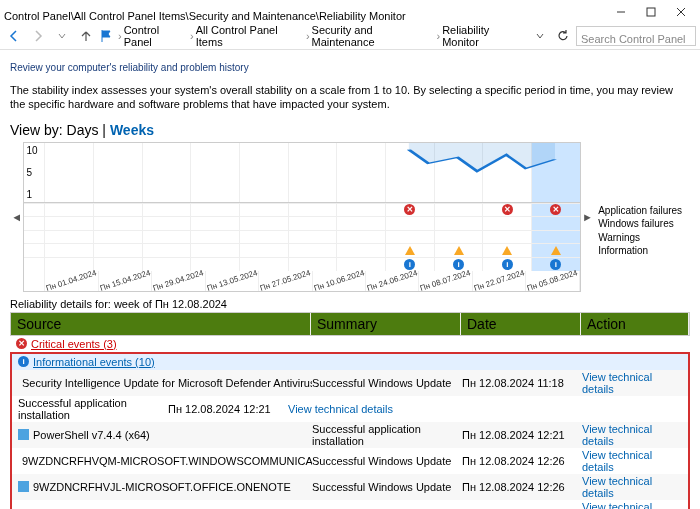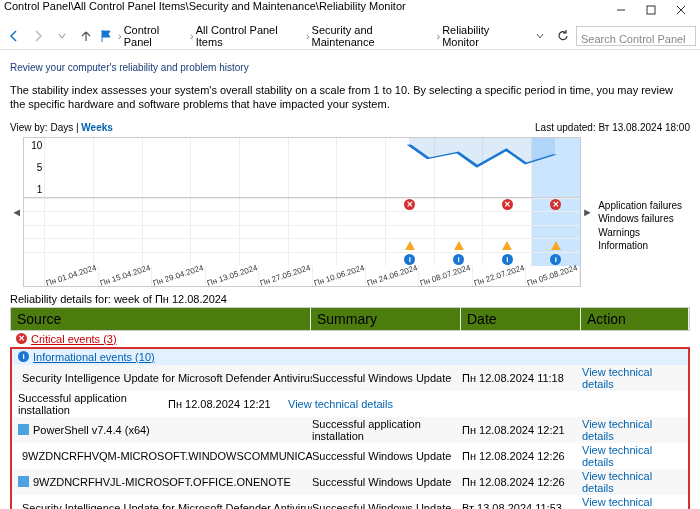--- a/index.html
+++ b/index.html
@@ -1,41 +1,41 @@
 <!DOCTYPE html>
 <html><head>
 <meta charset="utf-8">
 <style>
 * { box-sizing: border-box; margin: 0; padding: 0; }
 body { font-family: "Segoe UI", Tahoma, sans-serif; font-size: 11px; background: #fff; width: 700px; height: 509px; overflow: hidden; color: #000; }
-.titlebar { height: 22px; display: flex; align-items: flex-start; padding: 0 4px; }
+.titlebar { height: 22px; display: flex; align-items: flex-end; padding: 0 4px; }
 .titlebar-text { font-size: 11px; color: #000; flex: 1; }
 .win-controls { display: flex; gap: 0; }
 .win-btn { width: 30px; height: 20px; display: flex; align-items: center; justify-content: center; font-size: 11px; color: #333; }
 .win-btn svg { width: 10px; height: 10px; }
 .navbar { height: 28px; display: flex; align-items: center; padding: 0 4px; gap: 4px; border-bottom: 1px solid #e0e0e0; }
 .nav-arrow { width: 20px; height: 20px; display: flex; align-items: center; justify-content: center; color: #999; }
 .nav-arrow.enabled { color: #1976d2; }
 .breadcrumb { display: flex; align-items: center; flex: 1; gap: 2px; font-size: 11px; }
 .bc-sep { color: #888; }
 .bc-item { color: #000; }
 .flag-icon { width: 14px; height: 14px; }
 .nav-right { display: flex; align-items: center; gap: 6px; }
 .refresh-icon { width: 14px; height: 14px; color: #333; }
 .search-box { border: 1px solid #ccc; height: 20px; width: 120px; padding: 0 4px; font-size: 11px; display: flex; align-items: flex-end; color: #888; }
 .content { padding: 6px 10px; }
 .page-title { color: #1a3d7a; font-size: 10px; margin: 6px 0 10px; font-weight: normal; }
 .desc { font-size: 11px; color: #000; margin-bottom: 10px; line-height: 1.3; }
-.toolbar { display: flex; justify-content: space-between; font-size: 10px; margin-bottom: 4px; }
+.toolbar { display: flex; justify-content: space-between; font-size: 14px; margin-bottom: 4px; }
 .view-by .link { color: #0063b1; font-weight: bold; }
 .chart-wrap { display: flex; align-items: stretch; }
 .chart-lr { width: 14px; display: flex; align-items: center; justify-content: center; color: #555; }
 .chart { flex: 1; border: 1px solid #ccc; position: relative; height: 150px; }
 .index-row { height: 60px; position: relative; border-bottom: 1px solid #ccc; }
-.y-axis { position: absolute; left: 0; top: 0; width: 20px; height: 100%; display: flex; flex-direction: column; justify-content: space-between; padding: 2px; font-size: 10px; align-items: flex-end; }
+.y-axis { position: absolute; left: 0; top: 0; width: 20px; height: 100%; display: flex; flex-direction: column; justify-content: space-between; padding: 2px; font-size: 10px; }
 .cols { position: absolute; left: 20px; right: 0; top: 0; bottom: 0; display: flex; }
 .col { flex: 1; border-left: 1px solid #eee; position: relative; }
 .col.sel { background: #cce5ff; }
 .axis-row { height: 20px; display: flex; padding-left: 20px; }
 .axis-row .col { display: flex; align-items: center; justify-content: center; }
 .axis-label { font-size: 8px; transform: rotate(-18deg); white-space: nowrap; color: #333; transform-origin: center; }
 .event-rows { height: 68px; display: flex; flex-direction: column; }
 .ev-row { flex: 1; display: flex; padding-left: 20px; border-top: 1px solid #eee; }
 .ev-row .col { display: flex; align-items: center; justify-content: center; }
 .legend { width: 100px; font-size: 10px; padding-top: 62px; padding-left: 4px; line-height: 1.35; }
@@ -140,21 +140,20 @@
 </div>
 
 <div class="content">
   <div class="page-title">Review your computer's reliability and problem history</div>
   <div class="desc">The stability index assesses your system's overall stability on a scale from 1 to 10. By selecting a specific period in time, you may review the specific hardware and software problems that have impacted your system.</div>
   <div class="toolbar">
     <div class="view-by">
       <span>View by:</span>
       <span>Days</span><span> | </span><span class="link">Weeks</span>
     </div>
-    <div>Last updated:  Вт 13.08.2024  18:00</div>
   </div>
 
   <div class="chart-wrap">
     <div class="chart-lr">◄</div>
     <div class="chart">
       <div class="index-row">
         <div class="y-axis">
           <span>10</span>
           <span>5</span>
           <span>1</span>

